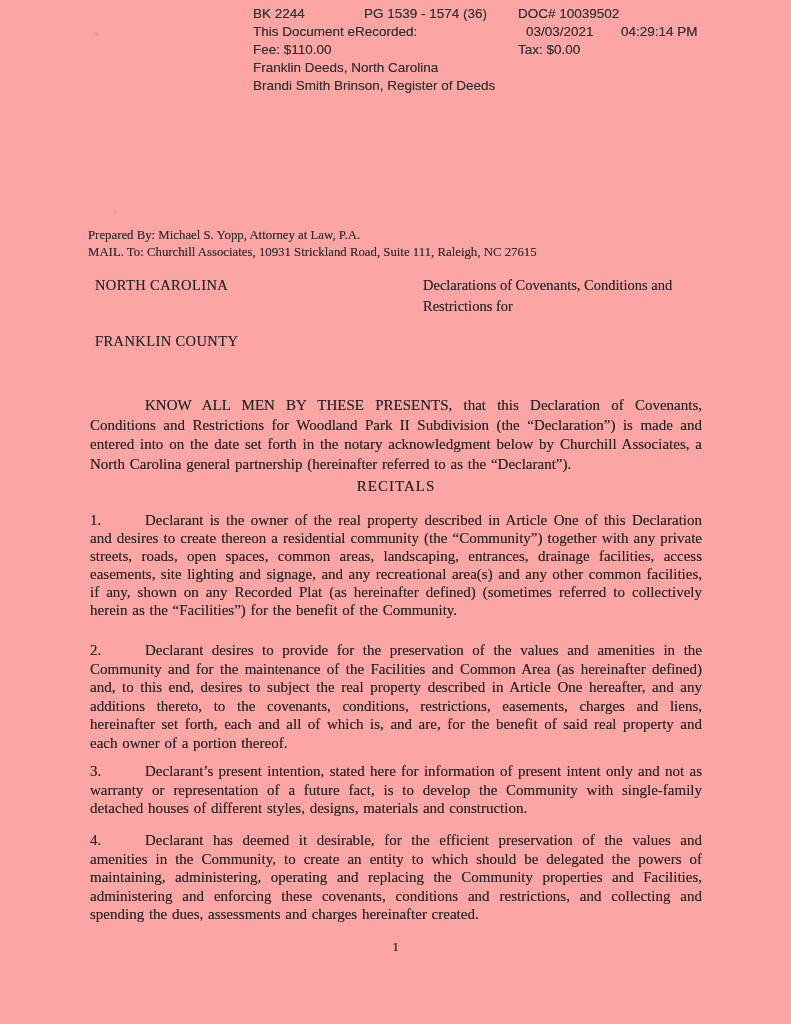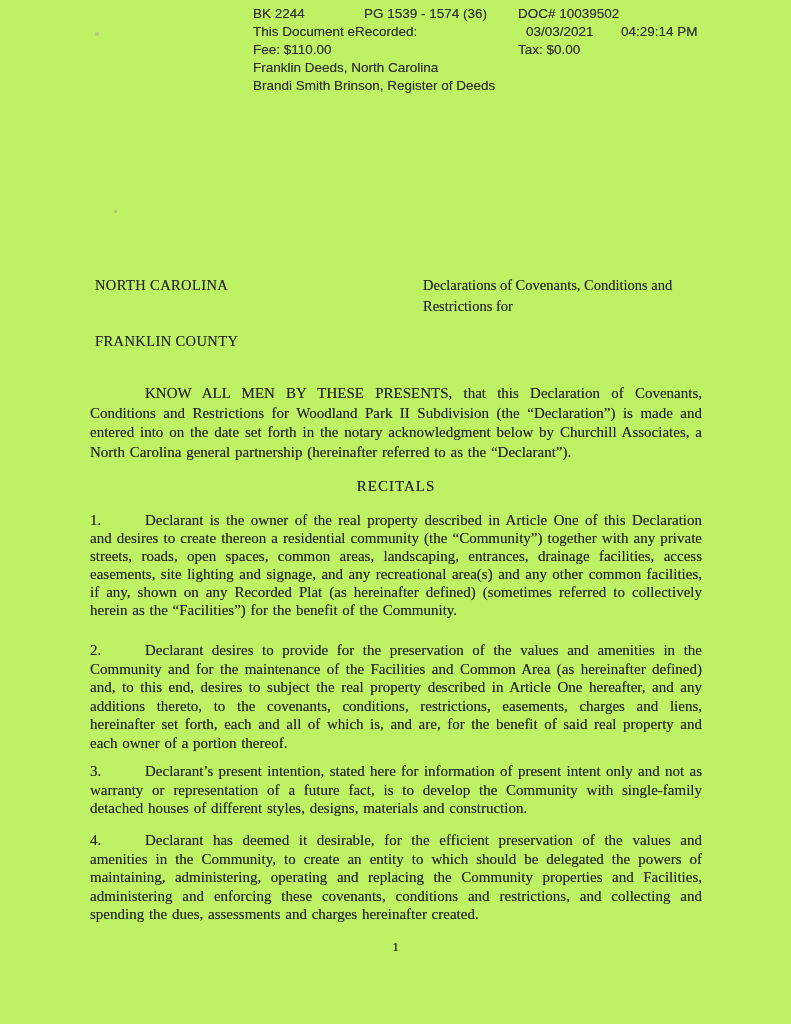--- a/index.html
+++ b/index.html
@@ -1,21 +1,21 @@
 <!DOCTYPE html>
 <html><head>
 <meta charset="utf-8">
 <style>
   html, body { margin: 0; padding: 0; background: #e8e8e8; }
   .page {
     position: relative;
     width: 791px;
     height: 1024px;
     margin: 0 auto;
-    background: #bef264;
+    background: #fca5a5;
     overflow: hidden;
     color: #262626;
     font-family: "Liberation Serif", serif;
     text-shadow: 0 0 0.6px rgba(45,45,45,0.55);
   }
 
   
   .stamp {
     position: absolute;
     left: 253px;
@@ -55,21 +55,21 @@
     position: absolute;
     left: 90px;
     width: 612px;
     margin: 0;
     font-size: 15px;
     line-height: 18.5px;
     text-align: justify;
     word-spacing: 1px;
     color: #242424;
   }
-  .intro { top: 384px; text-indent: 55px; line-height: 19.5px; }
+  .intro { top: 396px; text-indent: 55px; line-height: 19.5px; }
   .recitals-h {
     position: absolute;
     left: 90px;
     top: 478px;
     width: 612px;
     margin: 0;
     text-align: center;
     font-size: 15px;
     font-weight: normal;
     letter-spacing: 1px;
@@ -120,20 +120,24 @@
       <span>Franklin Deeds, North Carolina</span>
     </div>
     <div class="row">
       <span>Brandi Smith Brinson, Register of Deeds</span>
     </div>
   </div>
 
   <div class="speck s1"></div>
   <div class="speck s2"></div>
 
+  <div class="prepared">
+    <div>Prepared By:  Michael S. Yopp, Attorney at Law, P.A.</div>
+    <div>MAIL. To:  Churchill Associates, 10931 Strickland Road, Suite 111, Raleigh, NC 27615</div>
+  </div>
 
   <div class="cap-state">NORTH CAROLINA</div>
   <div class="cap-county">FRANKLIN COUNTY</div>
   <div class="cap-title">
     <span>Declarations of Covenants, Conditions and</span>
     <span>Restrictions for</span>
   </div>
 
   <p class="para intro">KNOW ALL MEN BY THESE PRESENTS, that this Declaration of Covenants, Conditions and Restrictions for Woodland Park II Subdivision (the “Declaration”) is made and entered into on the date set forth in the notary acknowledgment below by Churchill Associates, a North Carolina general partnership (hereinafter referred to as the “Declarant”).</p>
 

